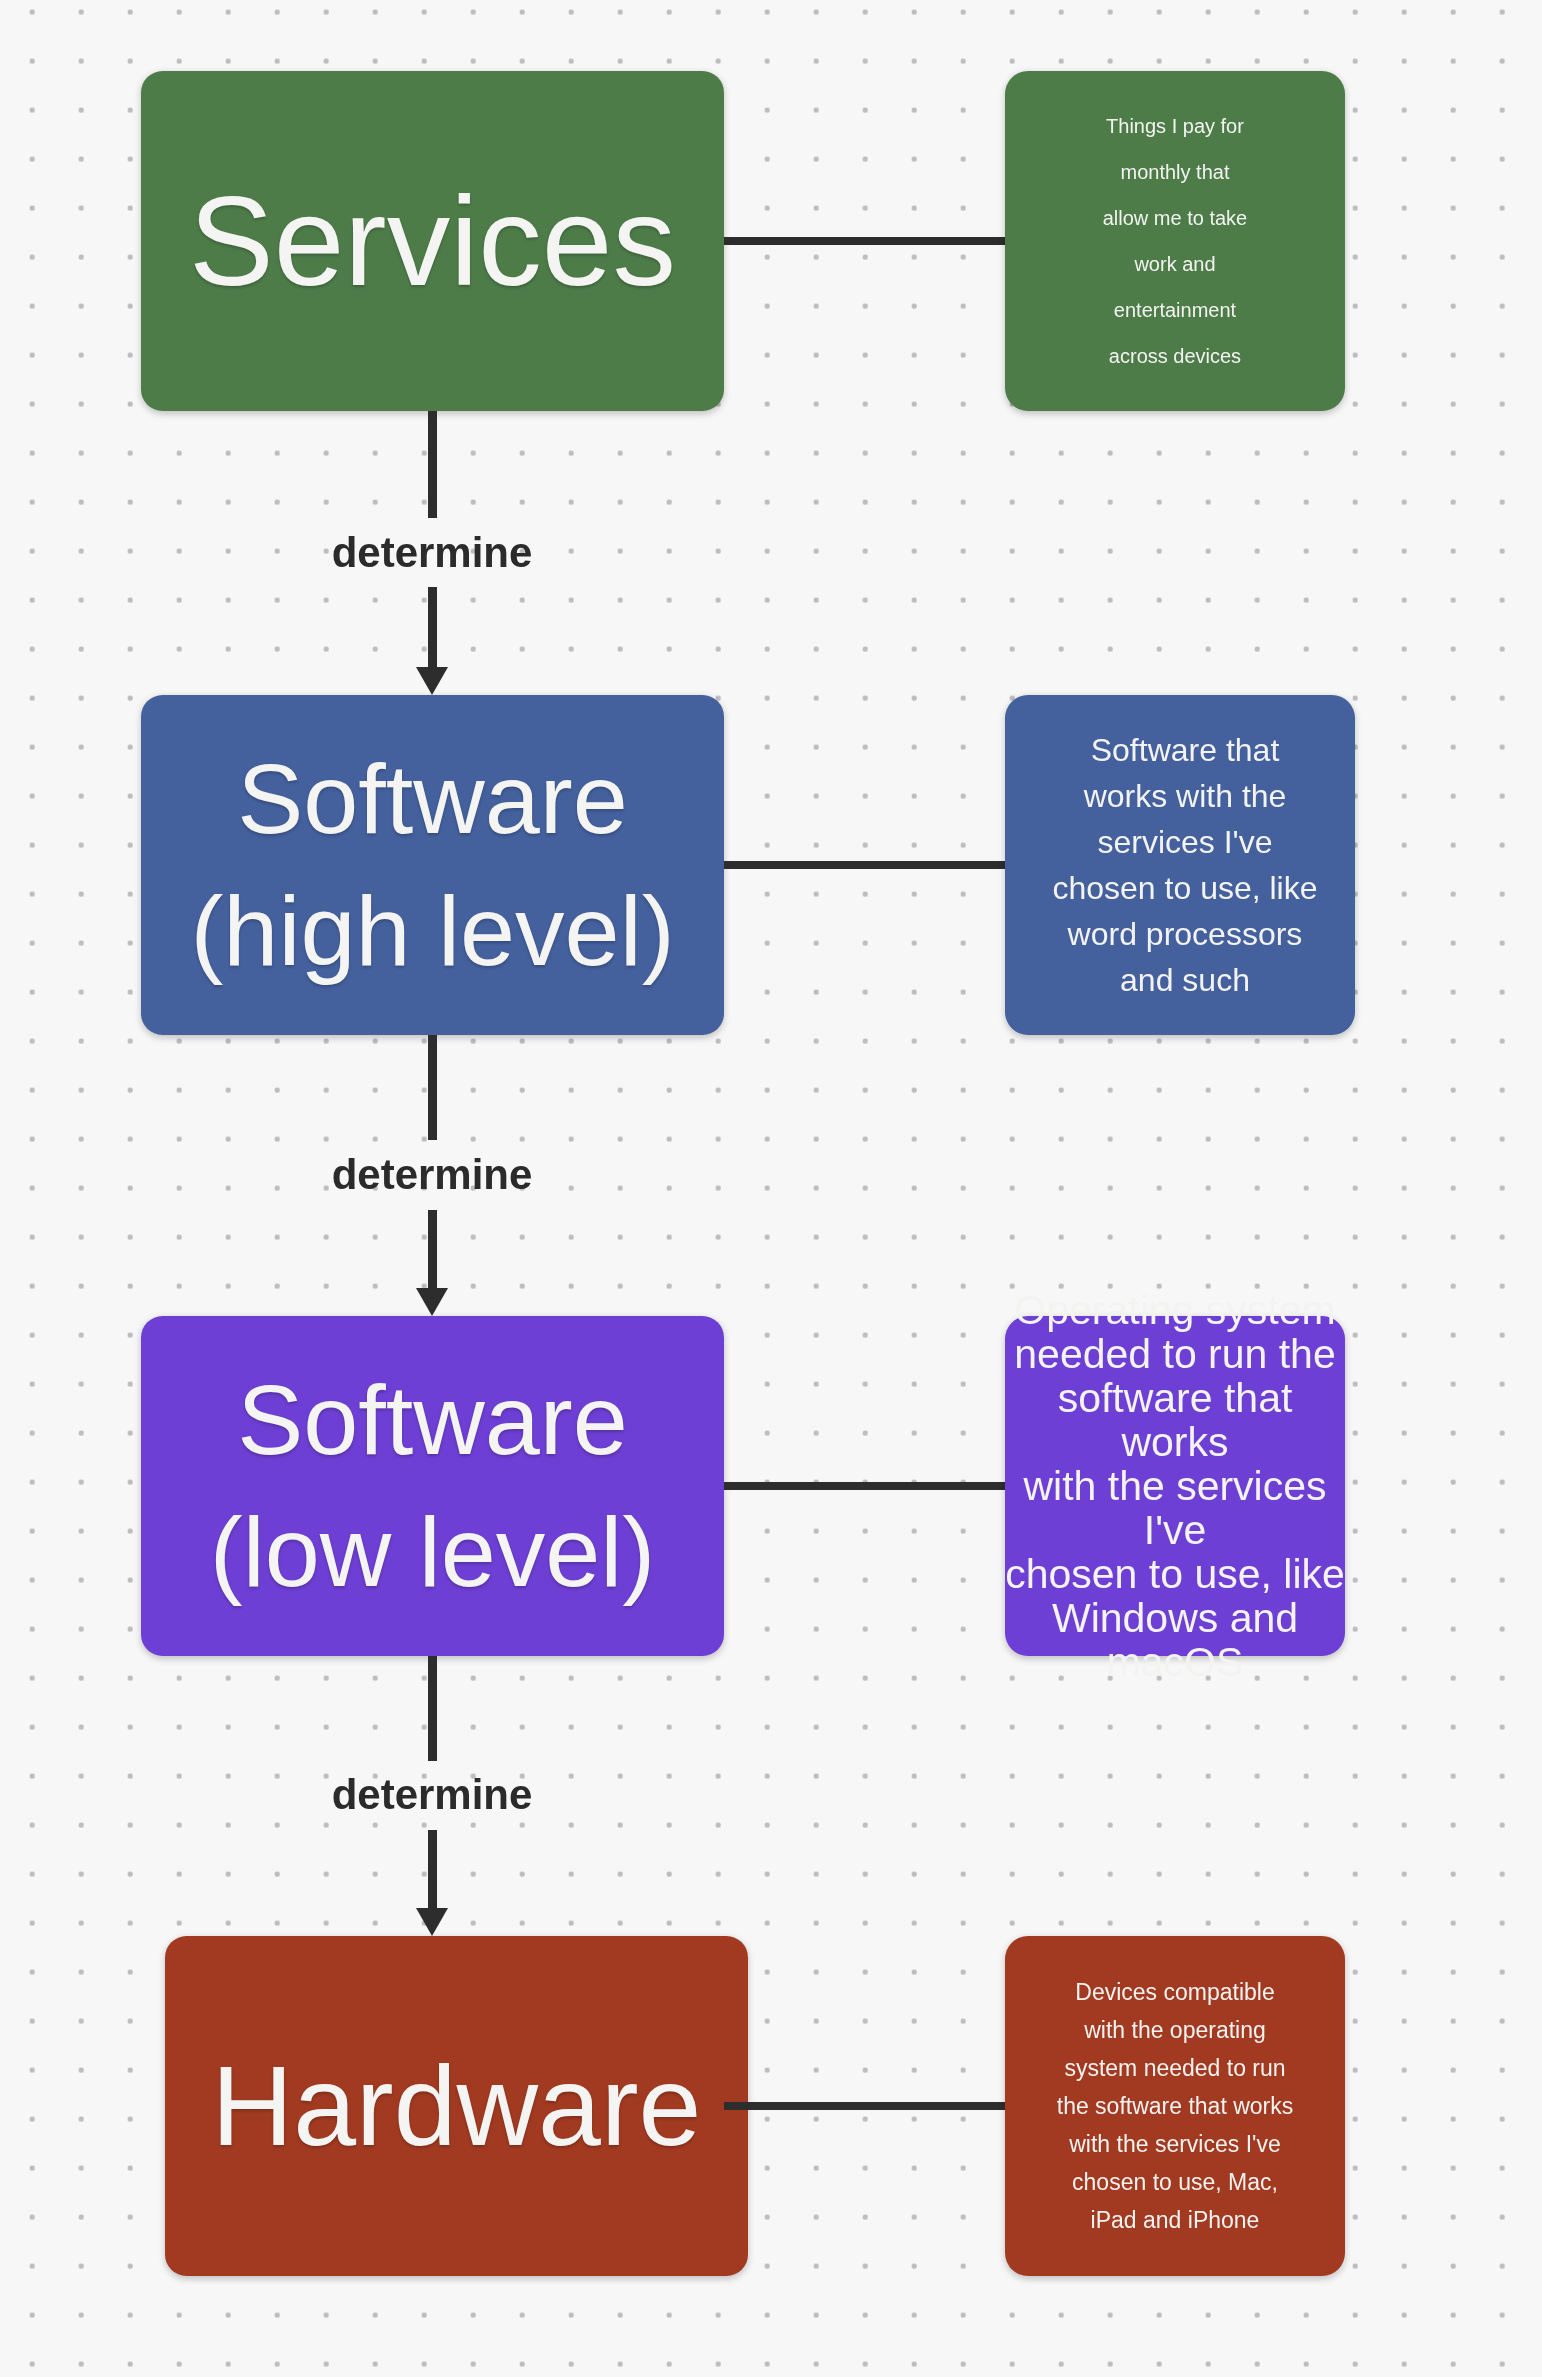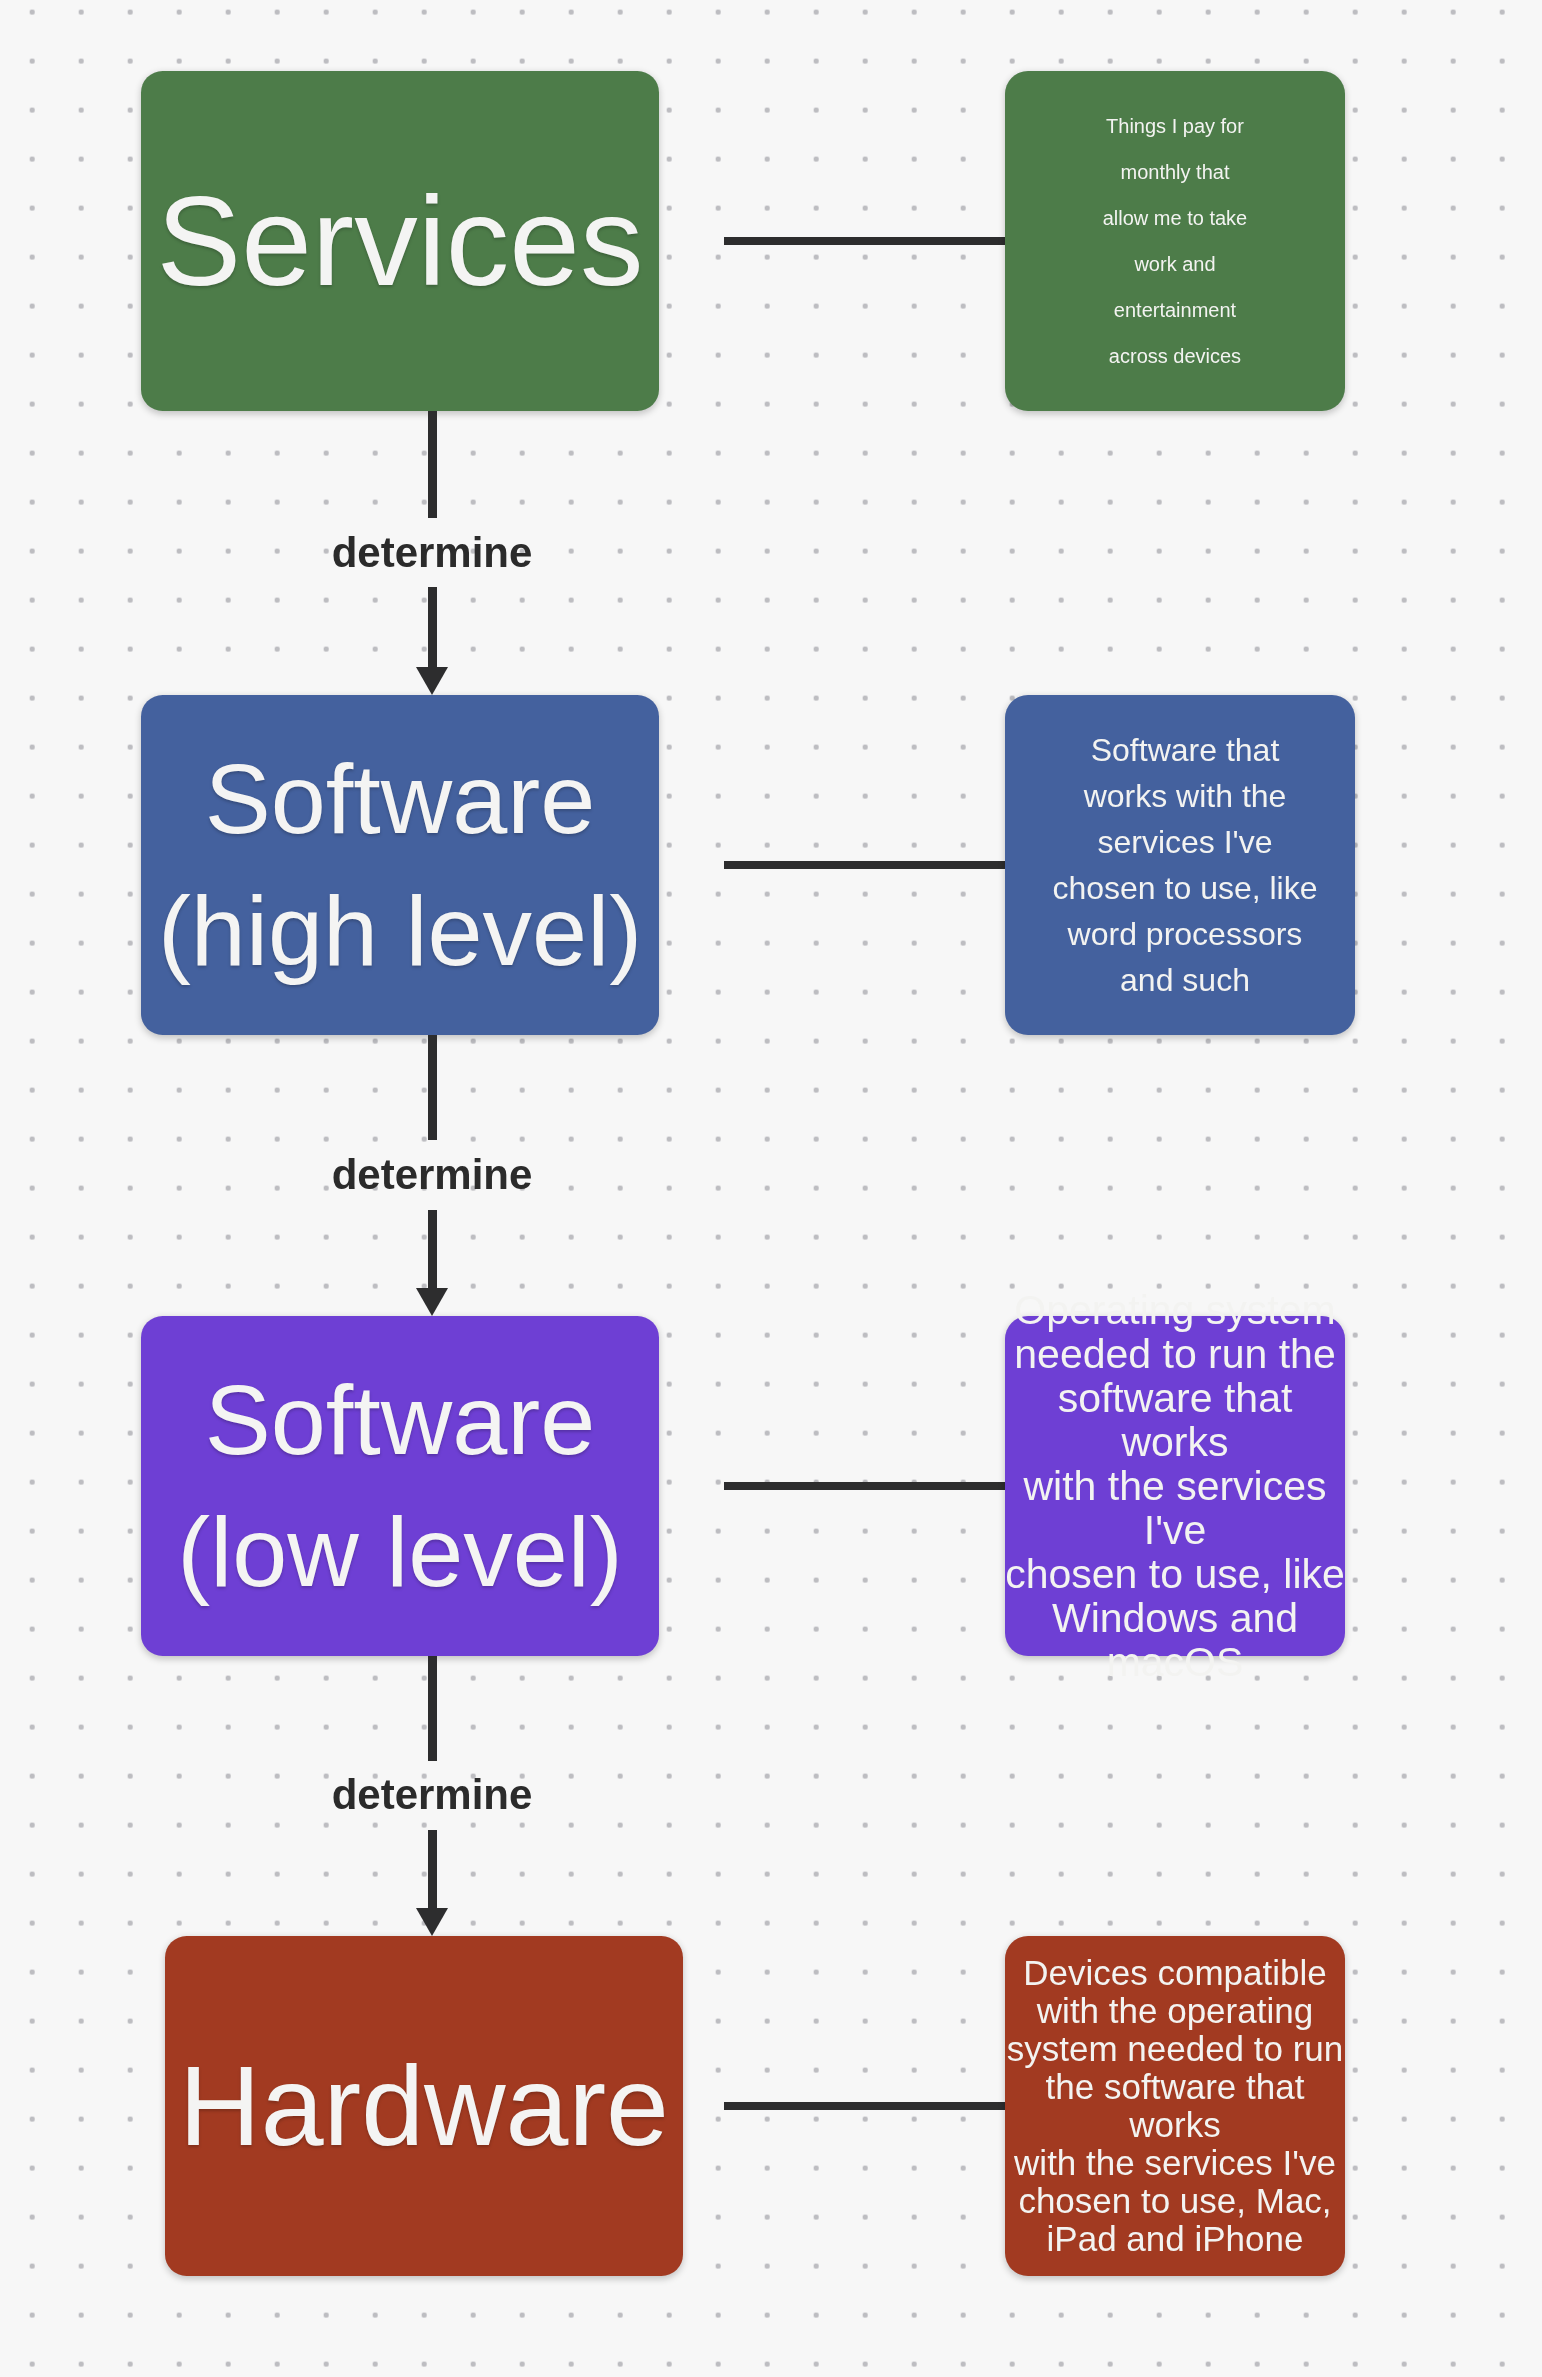--- a/index.html
+++ b/index.html
@@ -18,21 +18,21 @@
     background-color: #f7f7f7;
     background-image: radial-gradient(circle, #bdbdc1 0px, #bdbdc1 2.5px, rgba(189,189,193,0) 3px);
     background-size: 49px 49px;
     background-position: 7.7px -12.4px;
   }
 
   
   .node {
     position: absolute;
     left: 141px;
-    width: 518px;
+    width: 583px;
     height: 340px;
     border-radius: 21.6px;
     box-shadow: 0 2.3px 7px rgba(0,0,0,0.22);
     display: flex;
     align-items: center;
     justify-content: center;
   }
   .node-title {
     color: #f4f4f3;
     text-align: center;
@@ -68,21 +68,21 @@
     white-space: pre-line;
     font-weight: 400;
   }
   .note.r0 { top: 71px; }
   .note.r1 { top: 695px; }
   .note.r2 { top: 1316px; }
   .note.r3 { top: 1936px; }
   .note.r0 .note-text { font-size: 20px; line-height: 46px; }
   .note.r1 .note-text { font-size: 32px; line-height: 46px; }
   .note.r2 .note-text { font-size: 41px; line-height: 44px; }
-  .note.r3 .note-text { font-size: 35px; line-height: 38px; }
+  .note.r3 .note-text { font-size: 23px; line-height: 38px; }
 
   
   .hline {
     position: absolute;
     left: 724px;
     width: 281px;
     height: 7.7px;
     background: #2d2d2e;
   }
   .hline.r0 { top: 237px; }

